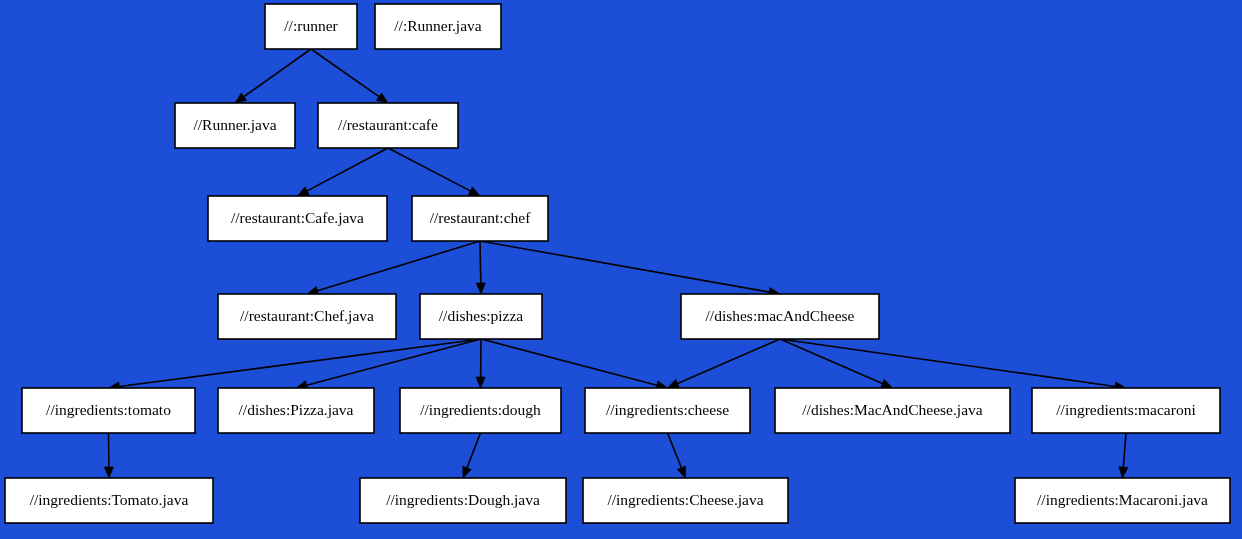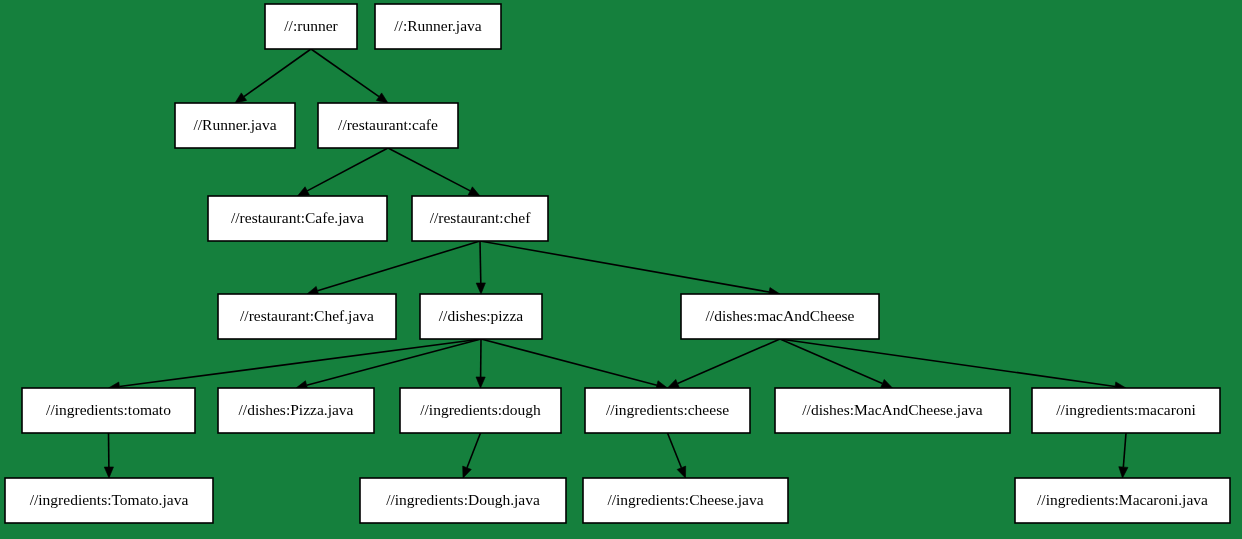--- a/index.html
+++ b/index.html
@@ -10,21 +10,21 @@
   body {
     width: 1242px;
     height: 539px;
     overflow: hidden;
     font-family: "Liberation Serif", serif;
   }
   #graph-root {
     position: relative;
     width: 1242px;
     height: 539px;
-    background: #15803d;
+    background: #1d4ed8;
   }
   svg#graph-canvas {
     display: block;
     width: 1242px;
     height: 539px;
   }
   .node-box {
     fill: #ffffff;
     stroke: #000000;
     stroke-width: 1.6;

